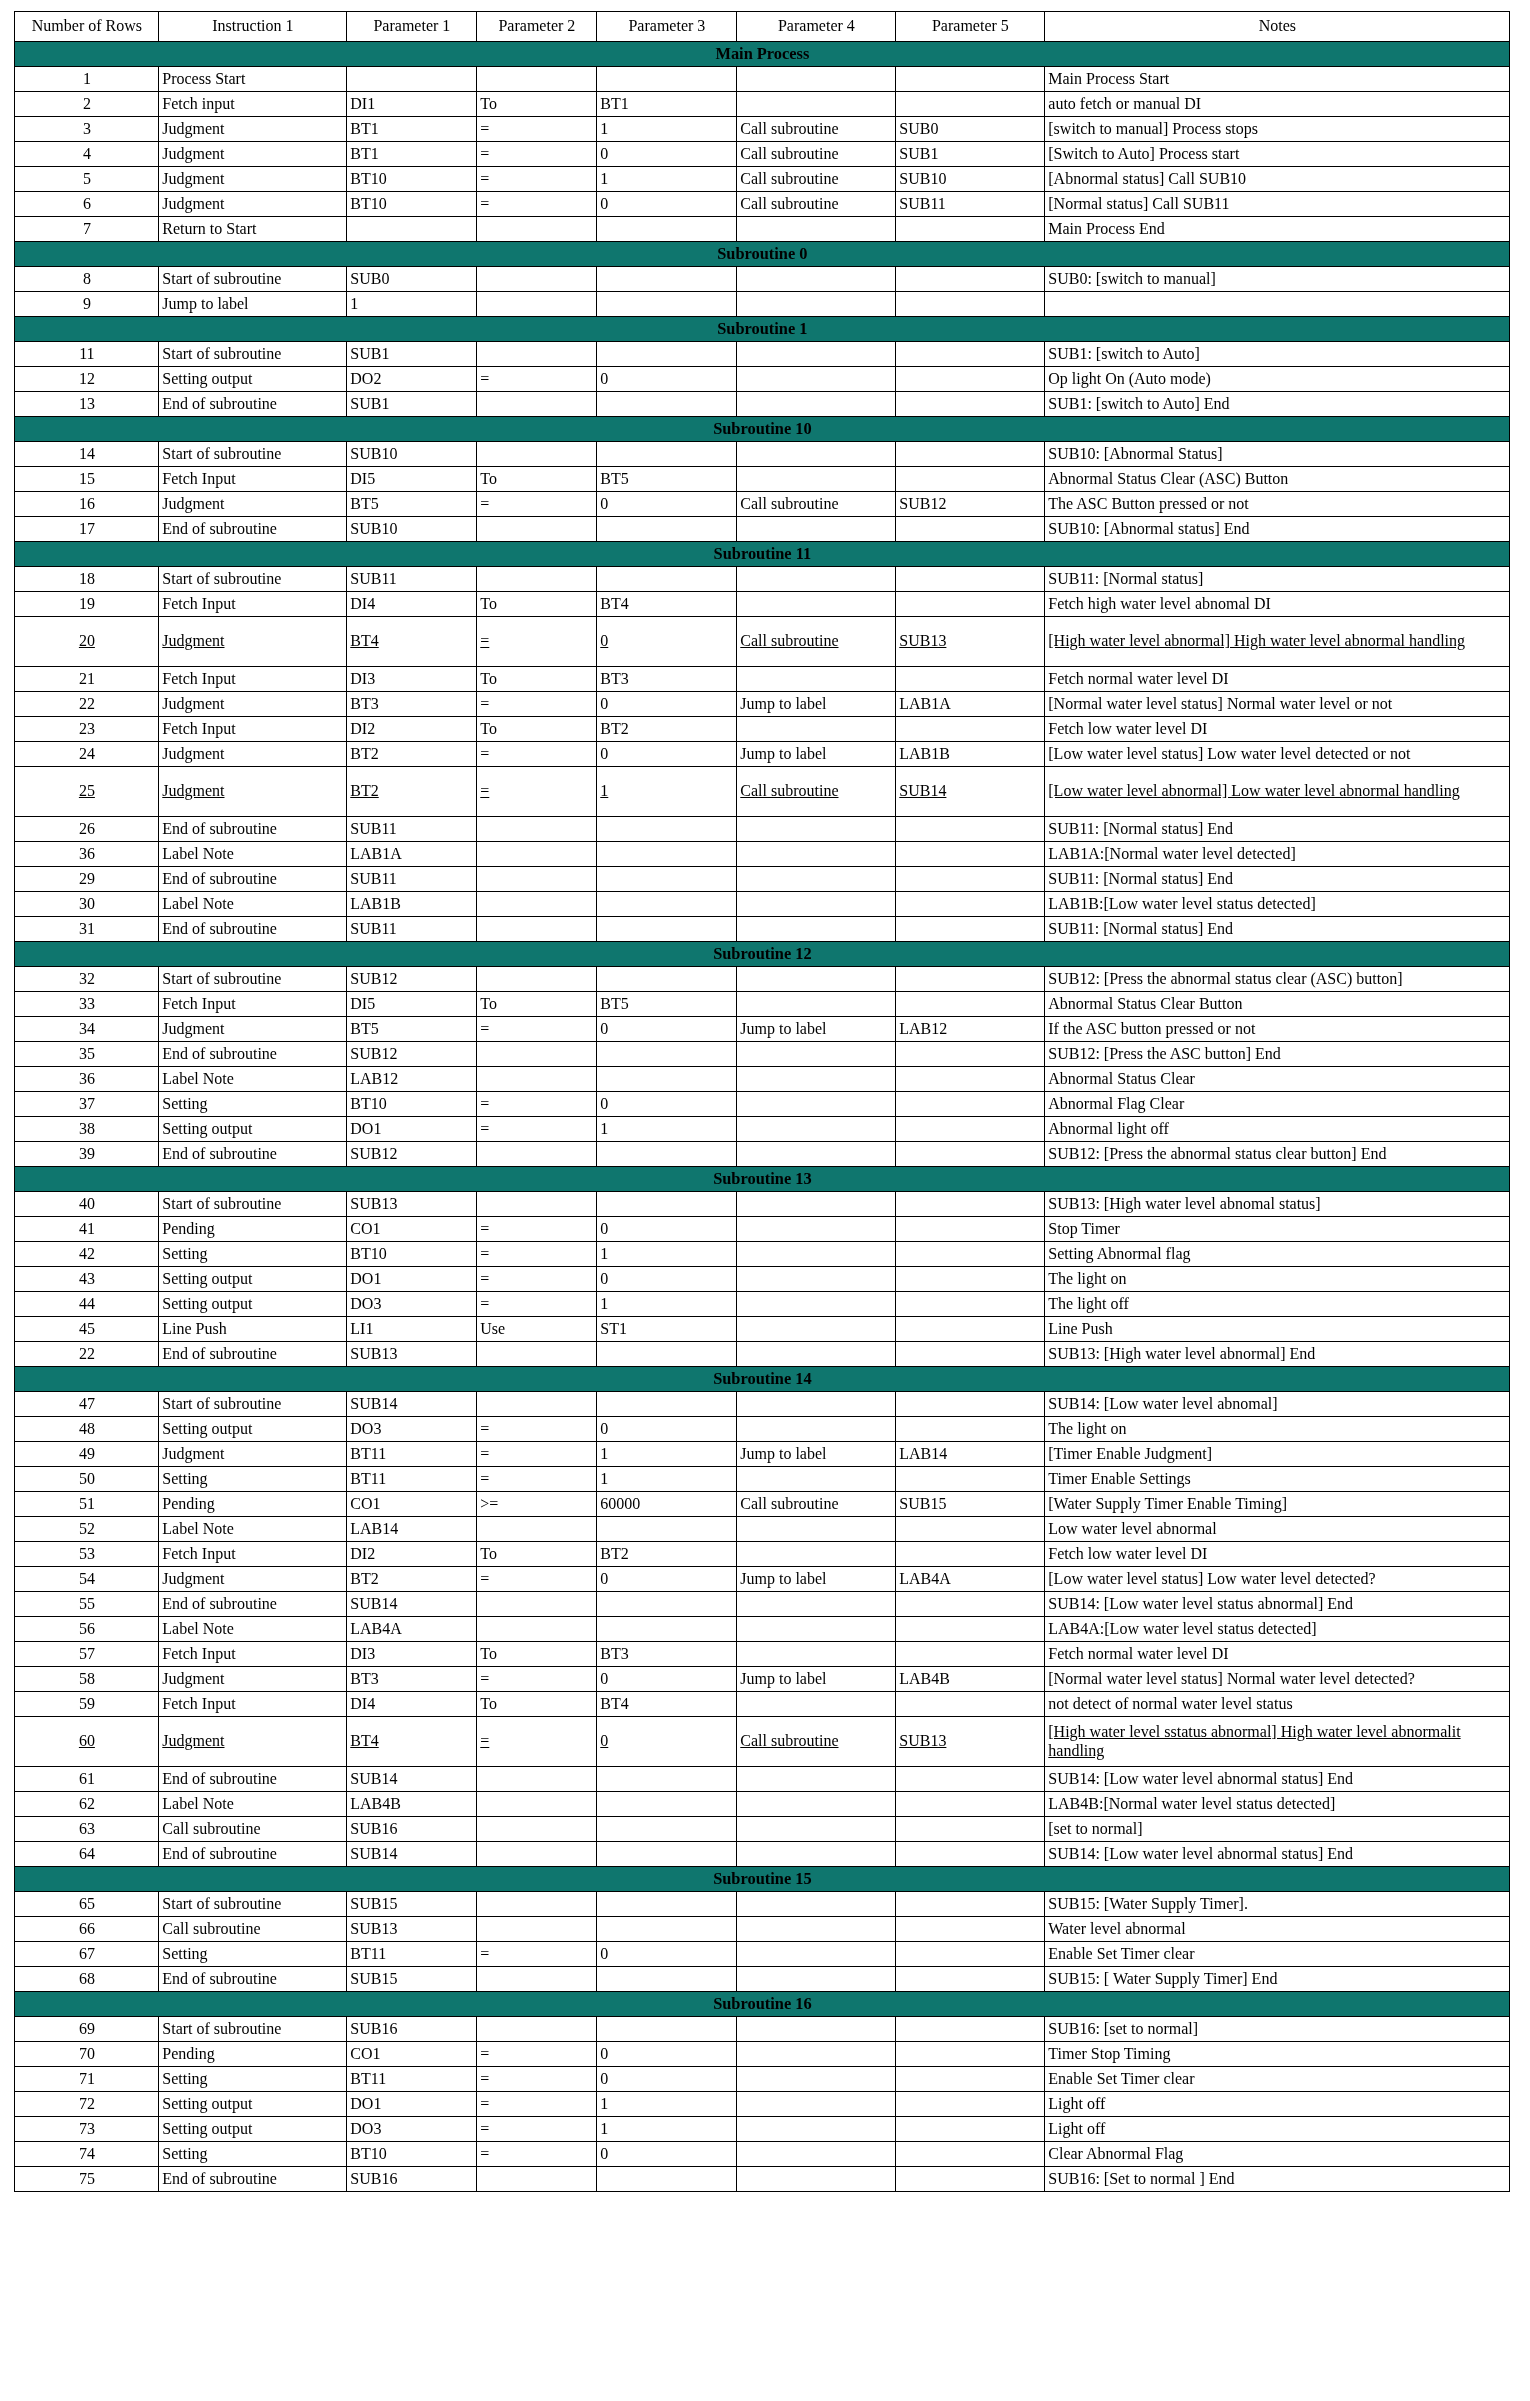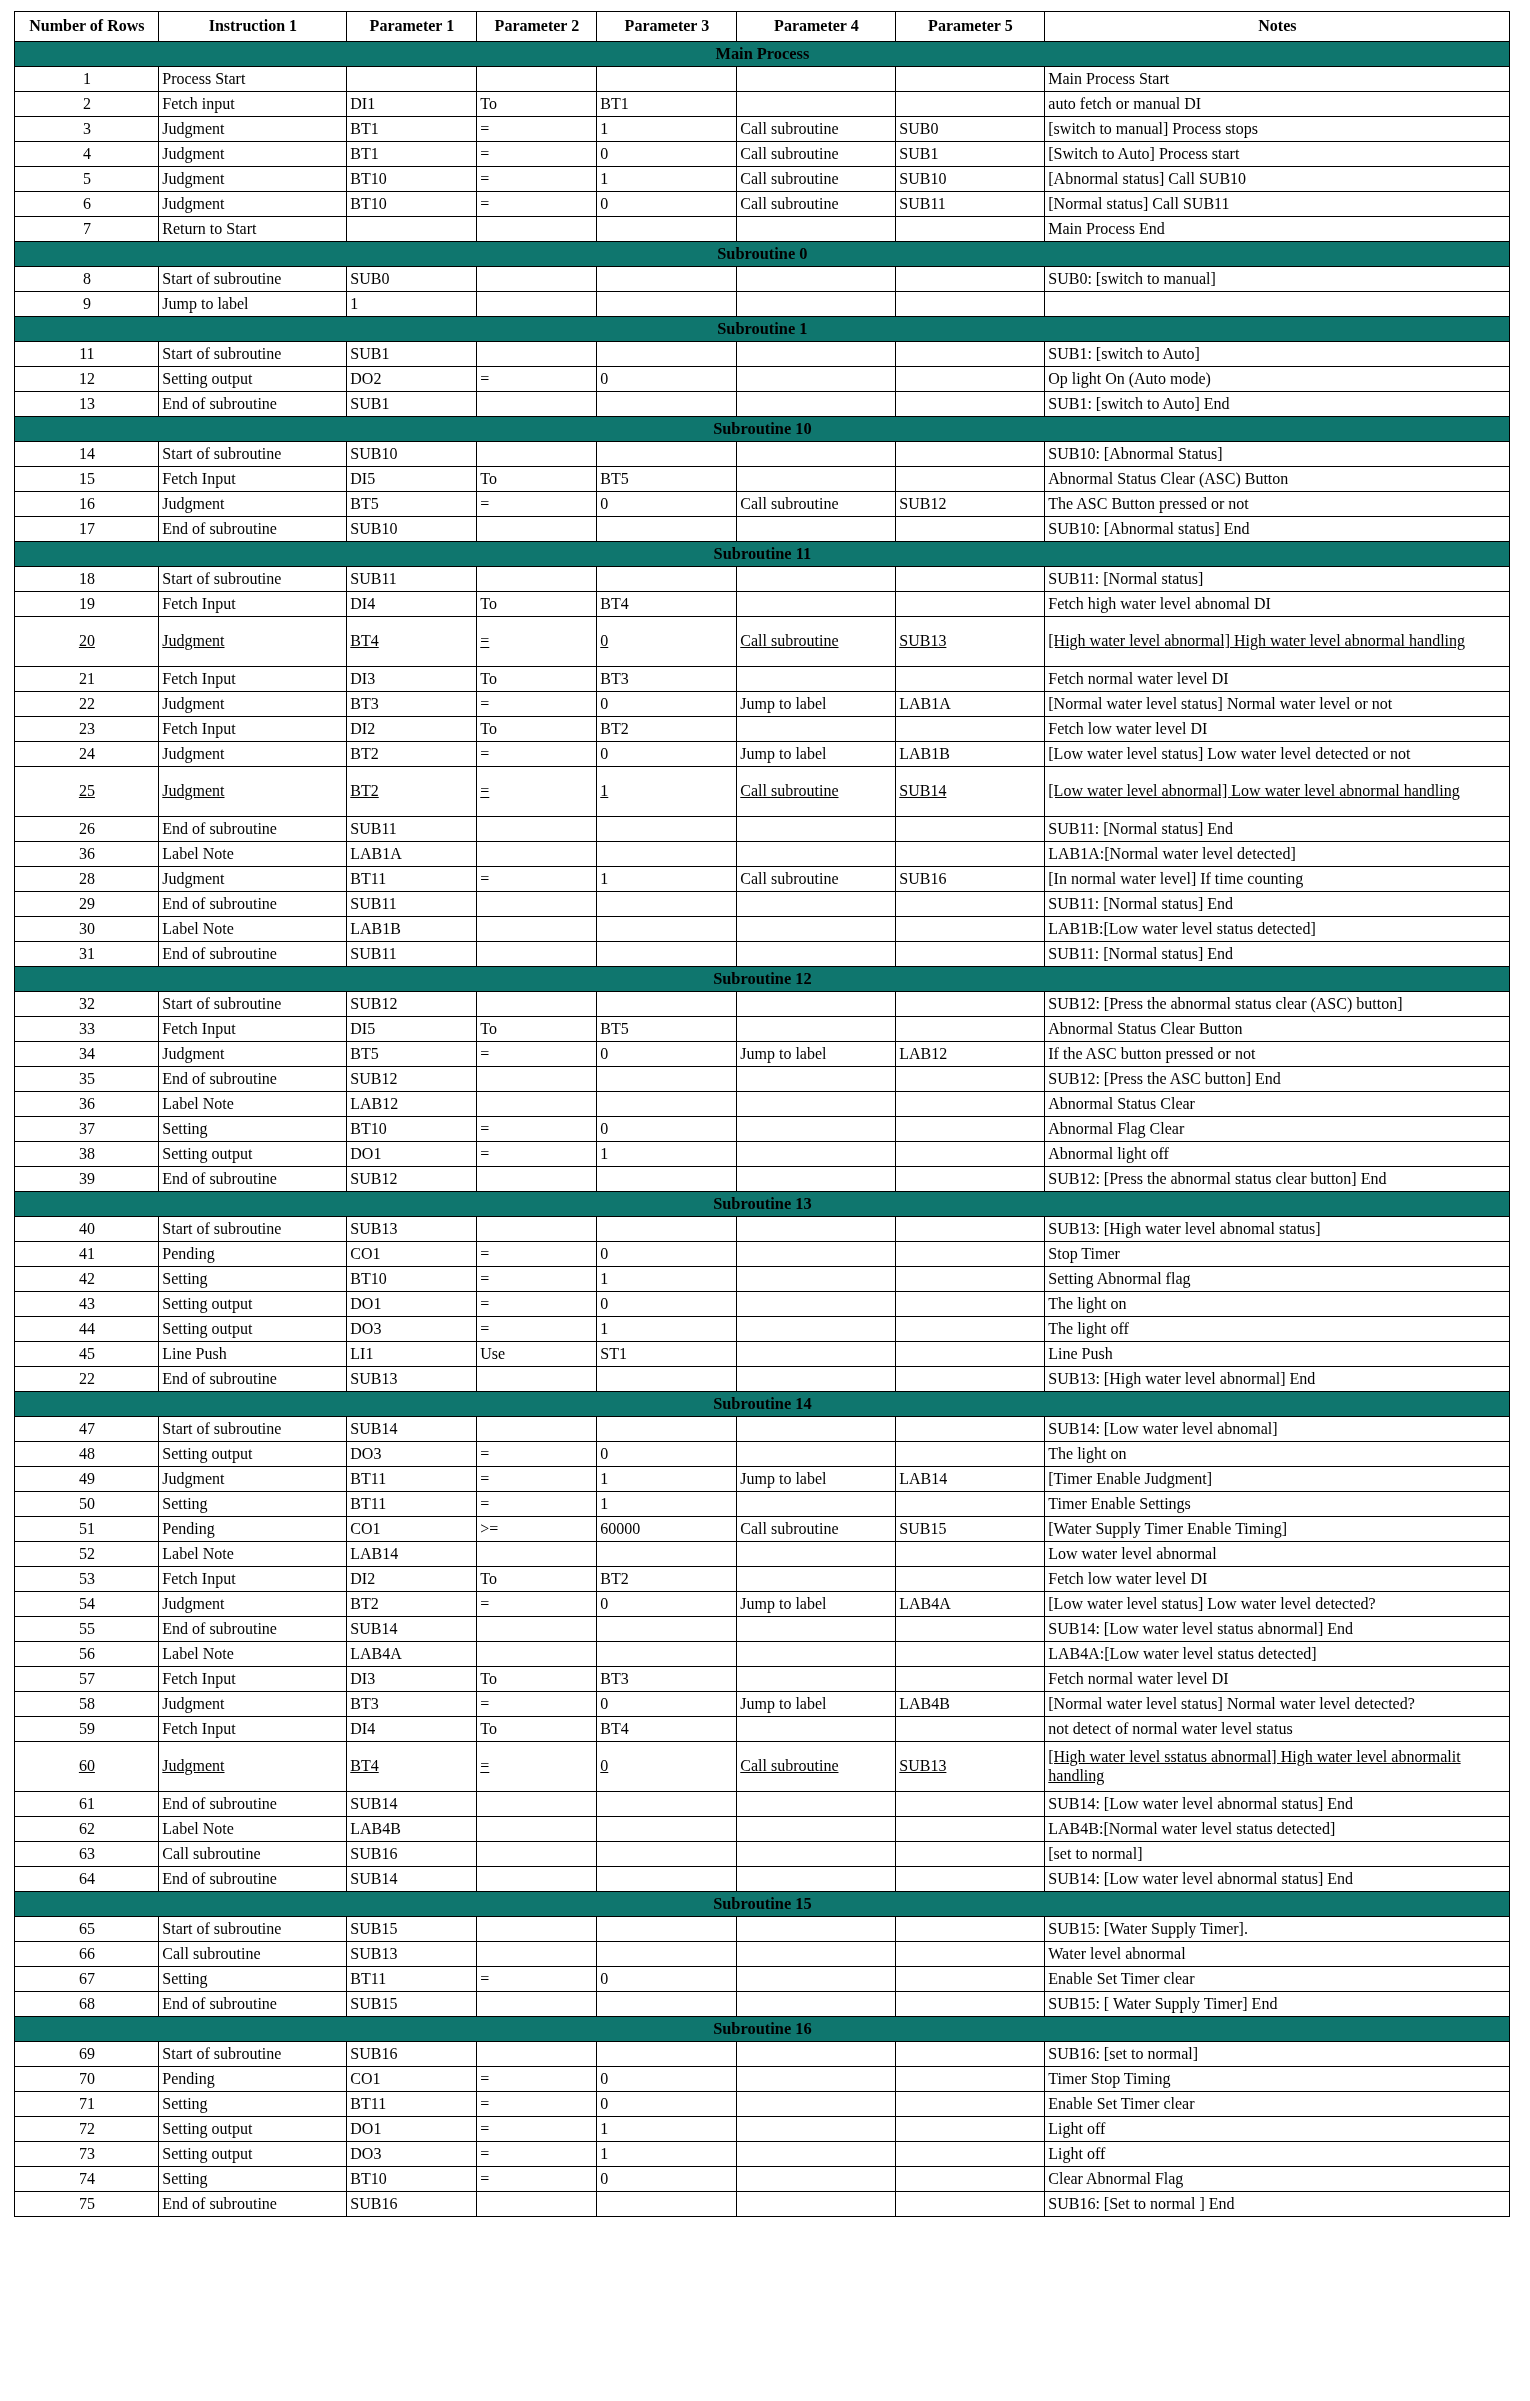--- a/index.html
+++ b/index.html
@@ -41,21 +41,21 @@
   col.c-ins    { width: 188px; }
   col.c-p1     { width: 130px; }
   col.c-p2     { width: 120px; }
   col.c-p3     { width: 140px; }
   col.c-p4     { width: 159px; }
   col.c-p5     { width: 149px; }
   col.c-notes  { width: 465px; }
 
   thead th {
     background: #fae6d9;
-    font-weight: bold;
+    font-weight: normal;
     text-align: center;
     height: 30px;
     font-size: 16.4px;
     border-top: 1.9px solid #000;
     border-bottom: 1px solid #000;
     white-space: nowrap;
   }
   tr.section td {
     background: #0f766e;
     text-align: center;
@@ -374,30 +374,20 @@
           <td class="rows">36</td>
           <td class="ins">Label Note</td>
           <td class="p1">LAB1A</td>
           <td class="p2"></td>
           <td class="p3"></td>
           <td class="p4"></td>
           <td class="p5"></td>
           <td class="notes">LAB1A:[Normal water level detected]</td>
         </tr>
         <tr class="datarow">
-          <td class="rows">28</td>
-          <td class="ins">Judgment</td>
-          <td class="p1">BT11</td>
-          <td class="p2">=</td>
-          <td class="p3">1</td>
-          <td class="p4">Call subroutine</td>
-          <td class="p5">SUB16</td>
-          <td class="notes">[In normal water level] If time counting</td>
-        </tr>
-        <tr class="datarow">
           <td class="rows">29</td>
           <td class="ins">End of subroutine</td>
           <td class="p1">SUB11</td>
           <td class="p2"></td>
           <td class="p3"></td>
           <td class="p4"></td>
           <td class="p5"></td>
           <td class="notes">SUB11: [Normal status] End</td>
         </tr>
         <tr class="datarow">

